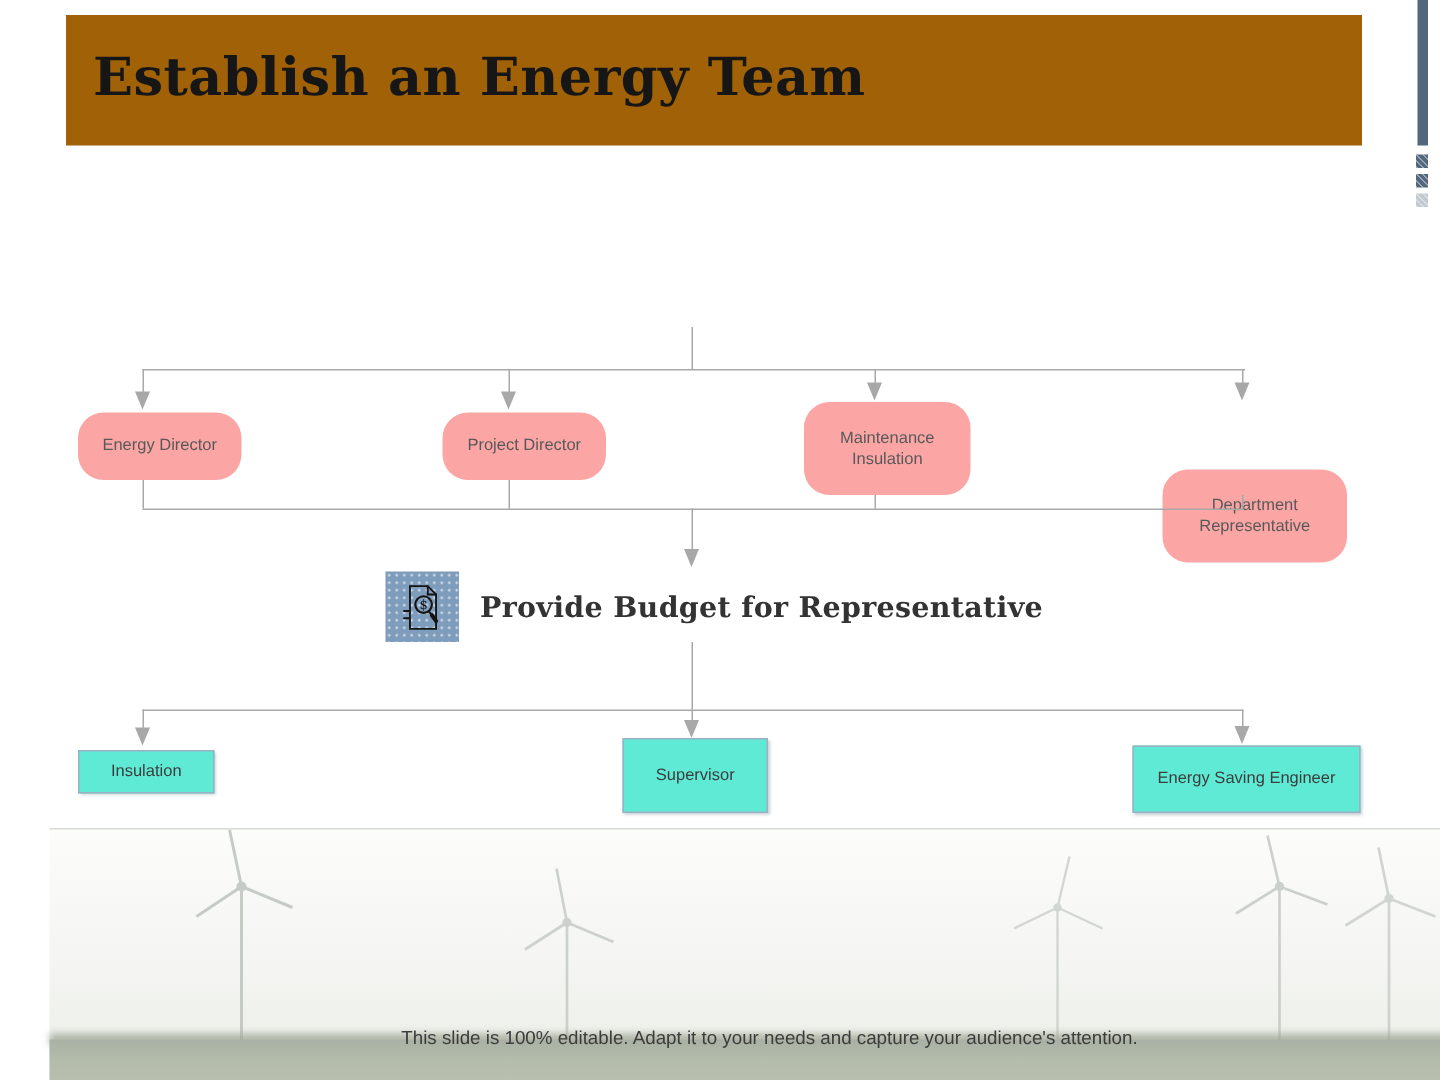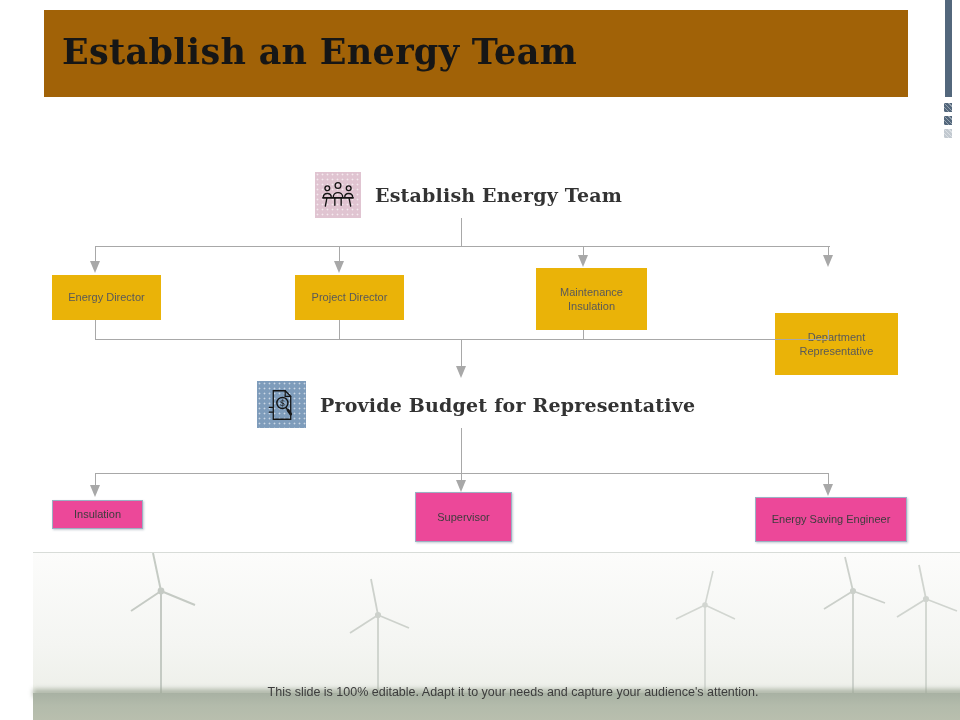--- a/index.html
+++ b/index.html
@@ -45,23 +45,23 @@
   .arrow {
     position:absolute; width:0; height:0;
     border-left:5px solid transparent; border-right:5px solid transparent;
     border-top:12px solid #a8a8a8;
   }
 
   .node {
     position:absolute; display:flex; align-items:center; justify-content:center;
     text-align:center; font-size:11px; line-height:1.3; color:#595959;
   }
-  .peach { background:#eab308; }
+  .peach { background:#fca5a5;border-radius:17px; }
   .slate {
-    background:#ec4899; border:1px solid #9bb0c3; color:#3d3d3d;
+    background:#5eead4; border:1px solid #9bb0c3; color:#3d3d3d;
     box-shadow:1px 1px 2px rgba(90,110,130,.35);
   }
 
   
   .photo {
     position:absolute; left:0; top:552px; width:960px; height:168px;
     background:linear-gradient(180deg,#fcfcfb 0%,#f4f5f2 55%,#eef0ea 82%);
     border-top:1px solid #d8dcd8;
     margin-left:33px;
   }
@@ -86,38 +86,20 @@
 <div class="slide">
 
   <div class="title-bar">
     <h1>Establish an Energy Team</h1>
   </div>
   <div class="accent-bar"></div>
   <div class="accent-dot dot1"></div>
   <div class="accent-dot dot2"></div>
   <div class="accent-dot dot3"></div>
 
-  <div class="lvl-head" style="left:315px; top:172px;">
-    <span class="icon-tile tile-pink">
-      <svg width="38" height="38" viewBox="0 0 48 48" fill="none" stroke="#141414" stroke-width="1.7" stroke-linecap="round">
-        <circle cx="24" cy="12" r="3.6"></circle>
-        <path d="M18,27 c0,-8 12,-8 12,0"></path>
-        <circle cx="10.5" cy="15.5" r="3"></circle>
-        <path d="M5.5,27 c0,-6.5 10,-6.5 10,0"></path>
-        <circle cx="37.5" cy="15.5" r="3"></circle>
-        <path d="M32.5,27 c0,-6.5 10,-6.5 10,0"></path>
-        <line x1="5" y1="27.5" x2="43" y2="27.5" stroke-width="2.2"></line>
-        <line x1="10" y1="28" x2="8" y2="38"></line>
-        <line x1="38" y1="28" x2="40" y2="38"></line>
-        <line x1="20" y1="28" x2="20" y2="37"></line>
-        <line x1="28" y1="28" x2="28" y2="37"></line>
-      </svg>
-    </span>
-    <span class="lvl-title">Establish Energy Team</span>
-  </div>
 
   <div class="line" style="left:461px; top:218px; width:1px; height:28px;"></div>
   <div class="line" style="left:95px;  top:246px; width:735px; height:1px;"></div>
   <div class="line" style="left:95px;  top:246px; width:1px; height:16px;"></div>
   <div class="arrow" style="left:90px;  top:261px;"></div>
   <div class="line" style="left:339px; top:246px; width:1px; height:16px;"></div>
   <div class="arrow" style="left:334px; top:261px;"></div>
   <div class="line" style="left:583px; top:246px; width:1px; height:10px;"></div>
   <div class="arrow" style="left:578px; top:255px;"></div>
   <div class="line" style="left:828px; top:246px; width:1px; height:10px;"></div>

